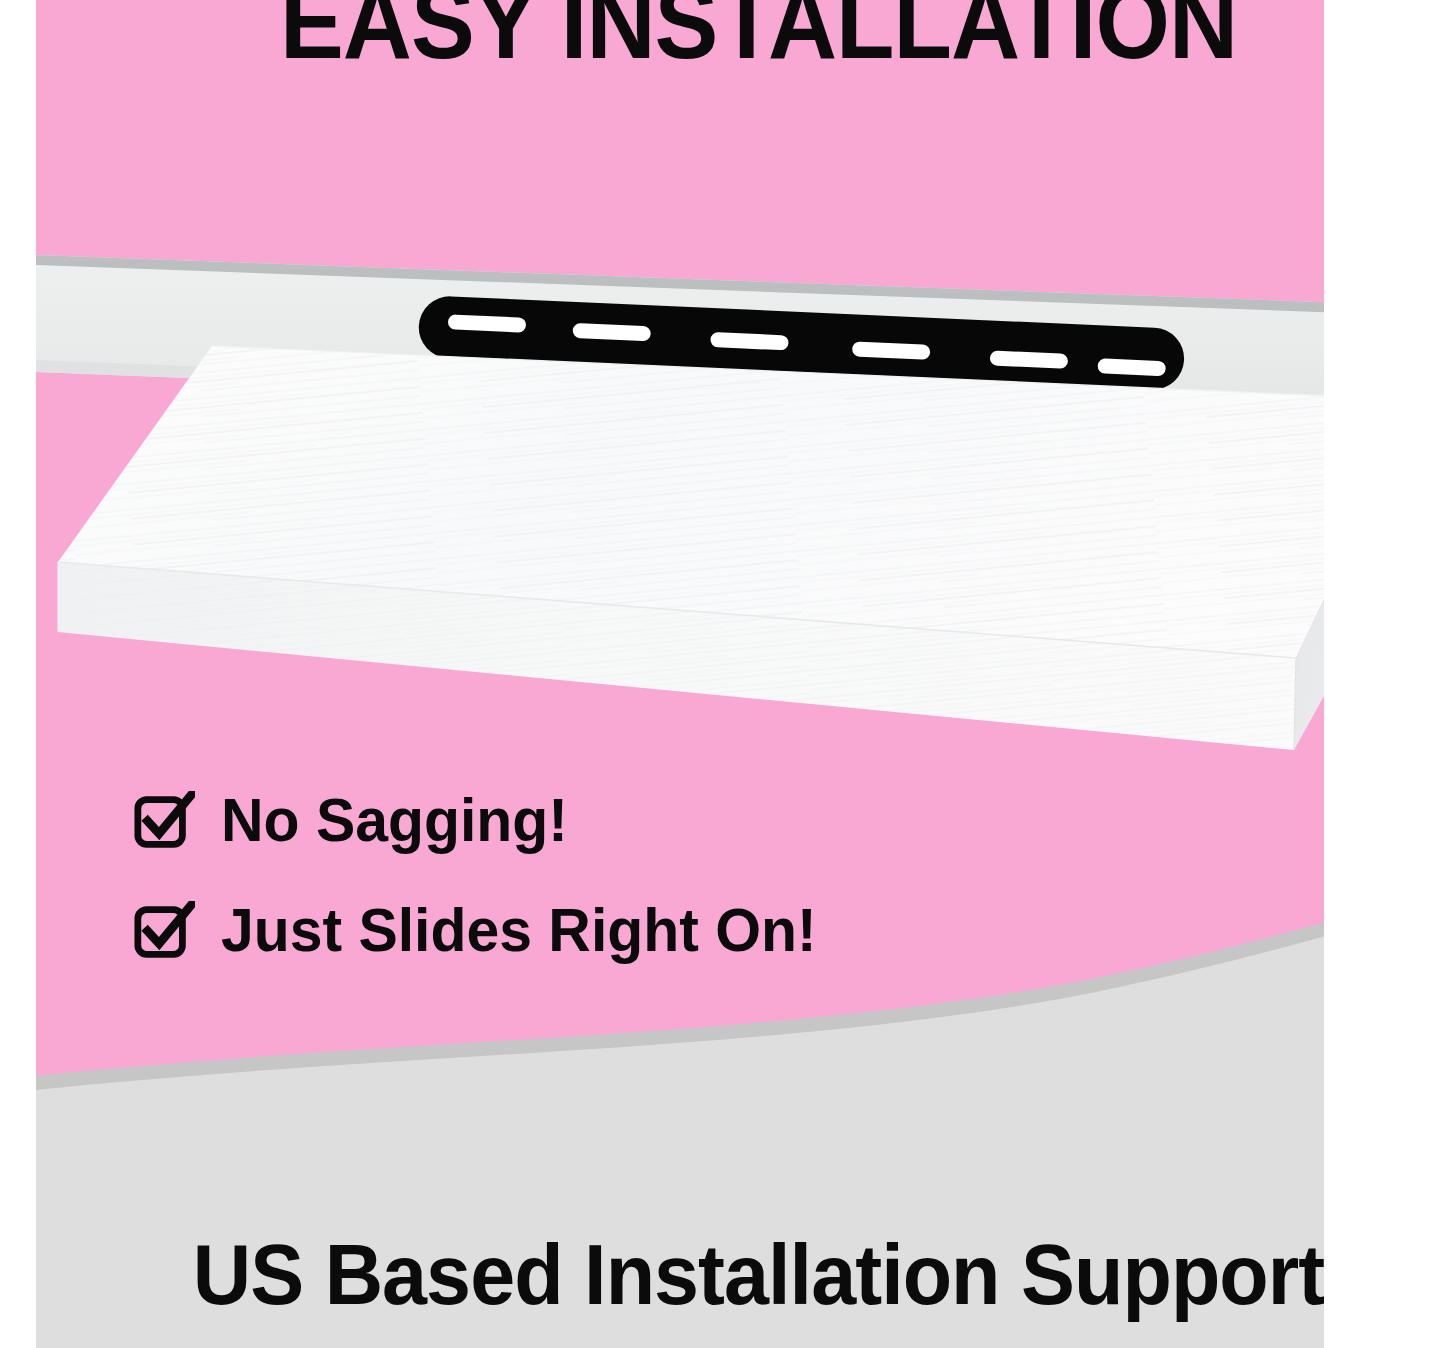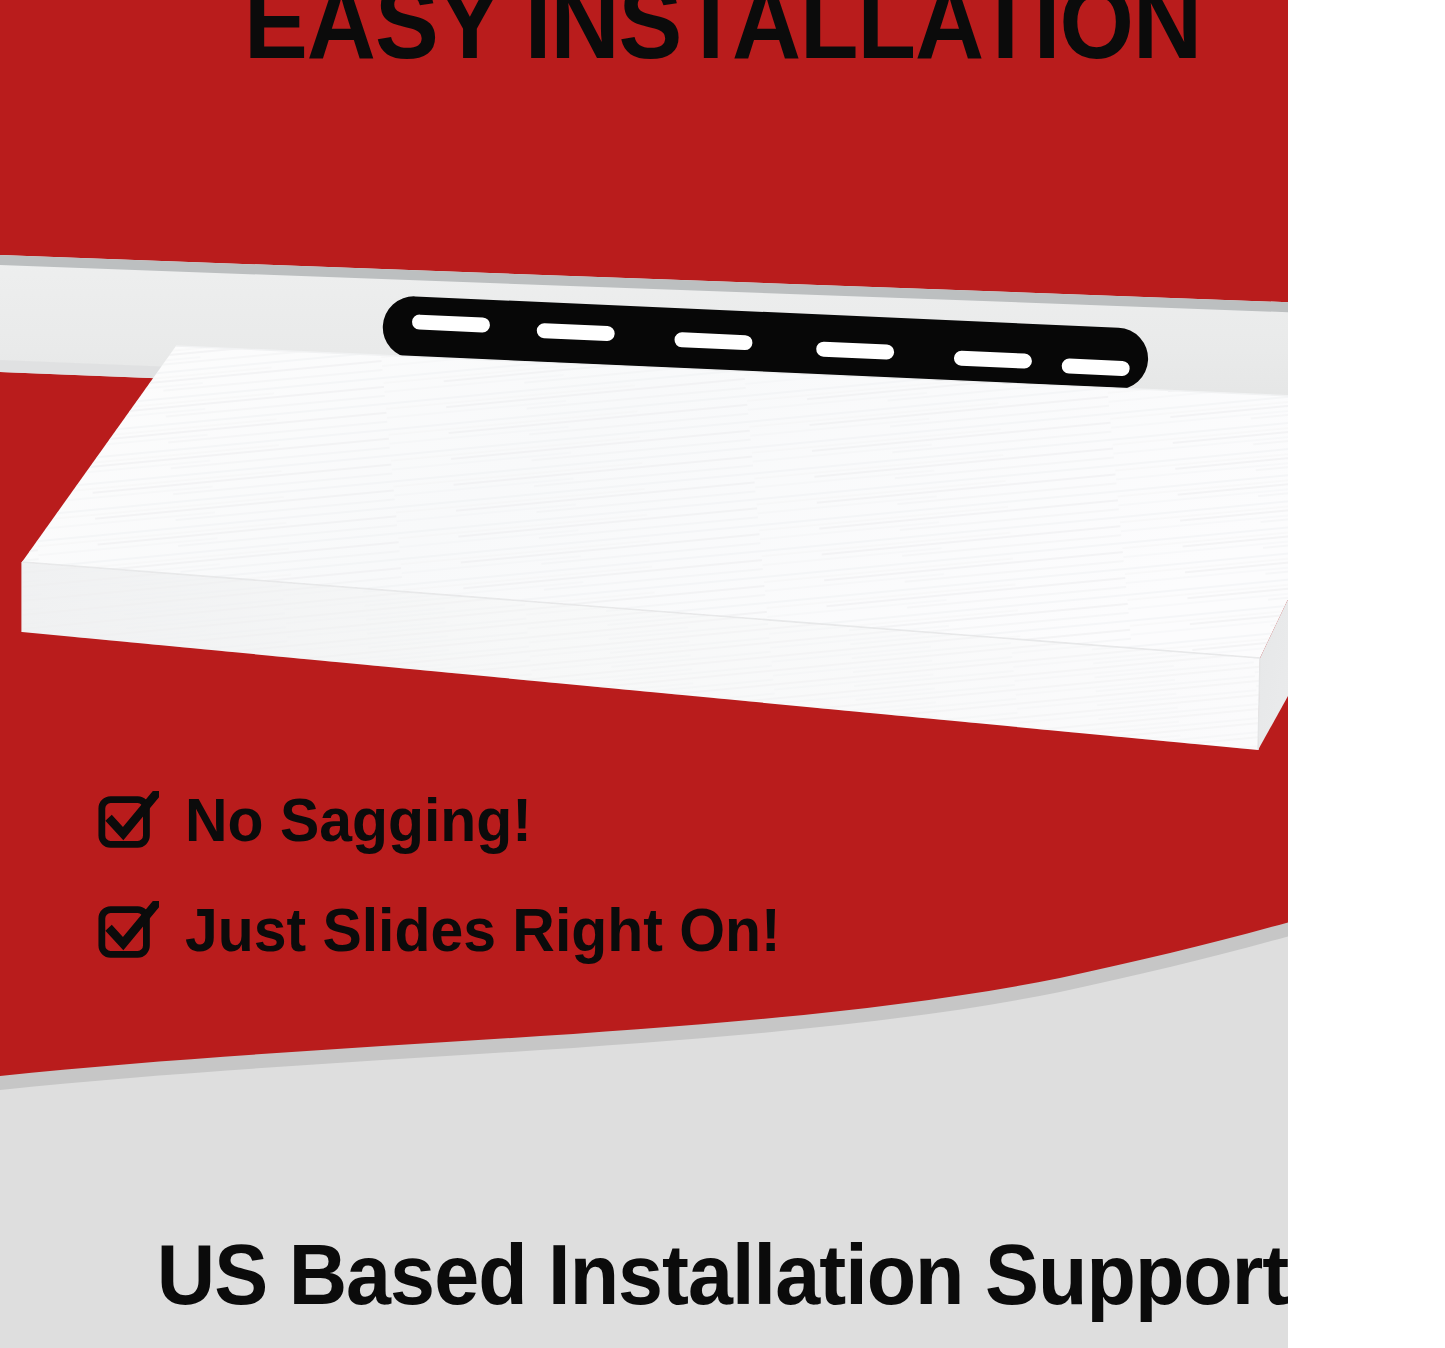--- a/index.html
+++ b/index.html
@@ -9,21 +9,22 @@
   }
   body {
     font-family: "Liberation Sans", sans-serif;
   }
 
   #page {
     position: relative;
     width: 1288px;
     height: 1348px;
     overflow: hidden;
-    background: #b91c1c;
+    background: #f9a8d4;
+    margin-left: 36px;
   }
 
   
   .headline {
     position: absolute;
     left: 0;
     top: -30px;
     width: 1445px;
     text-align: center;
     font-family: "Liberation Sans", sans-serif;

